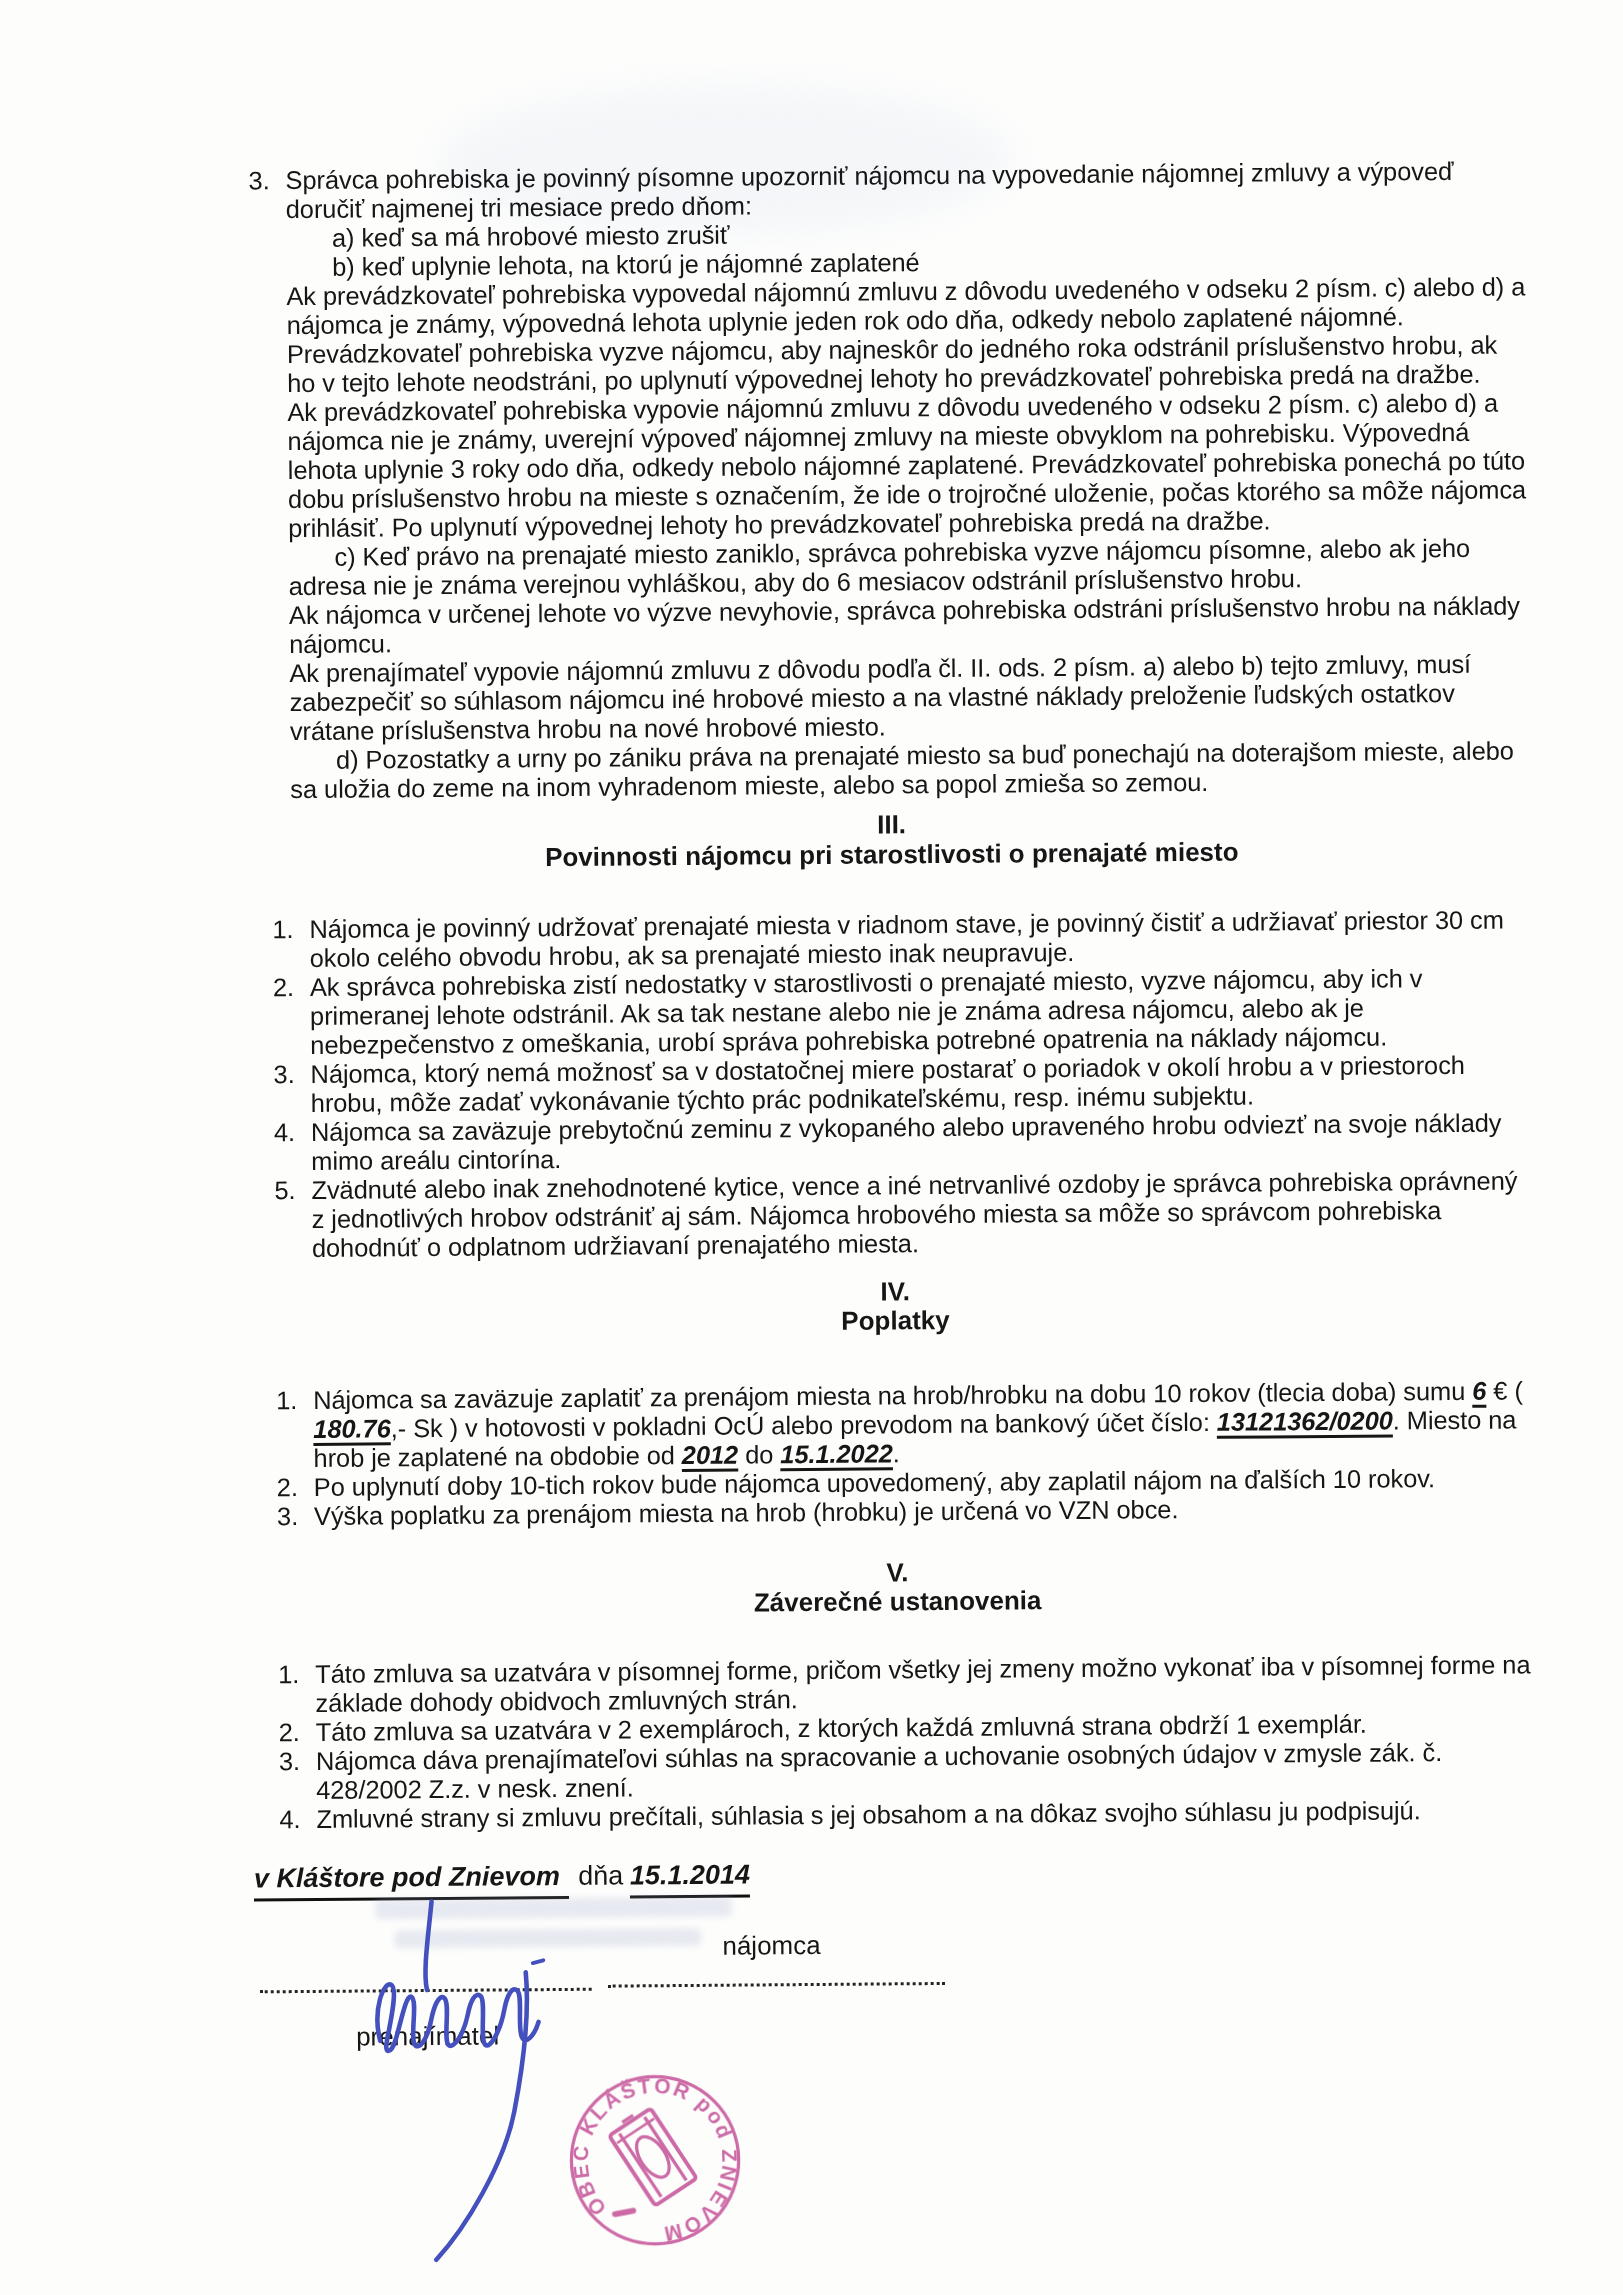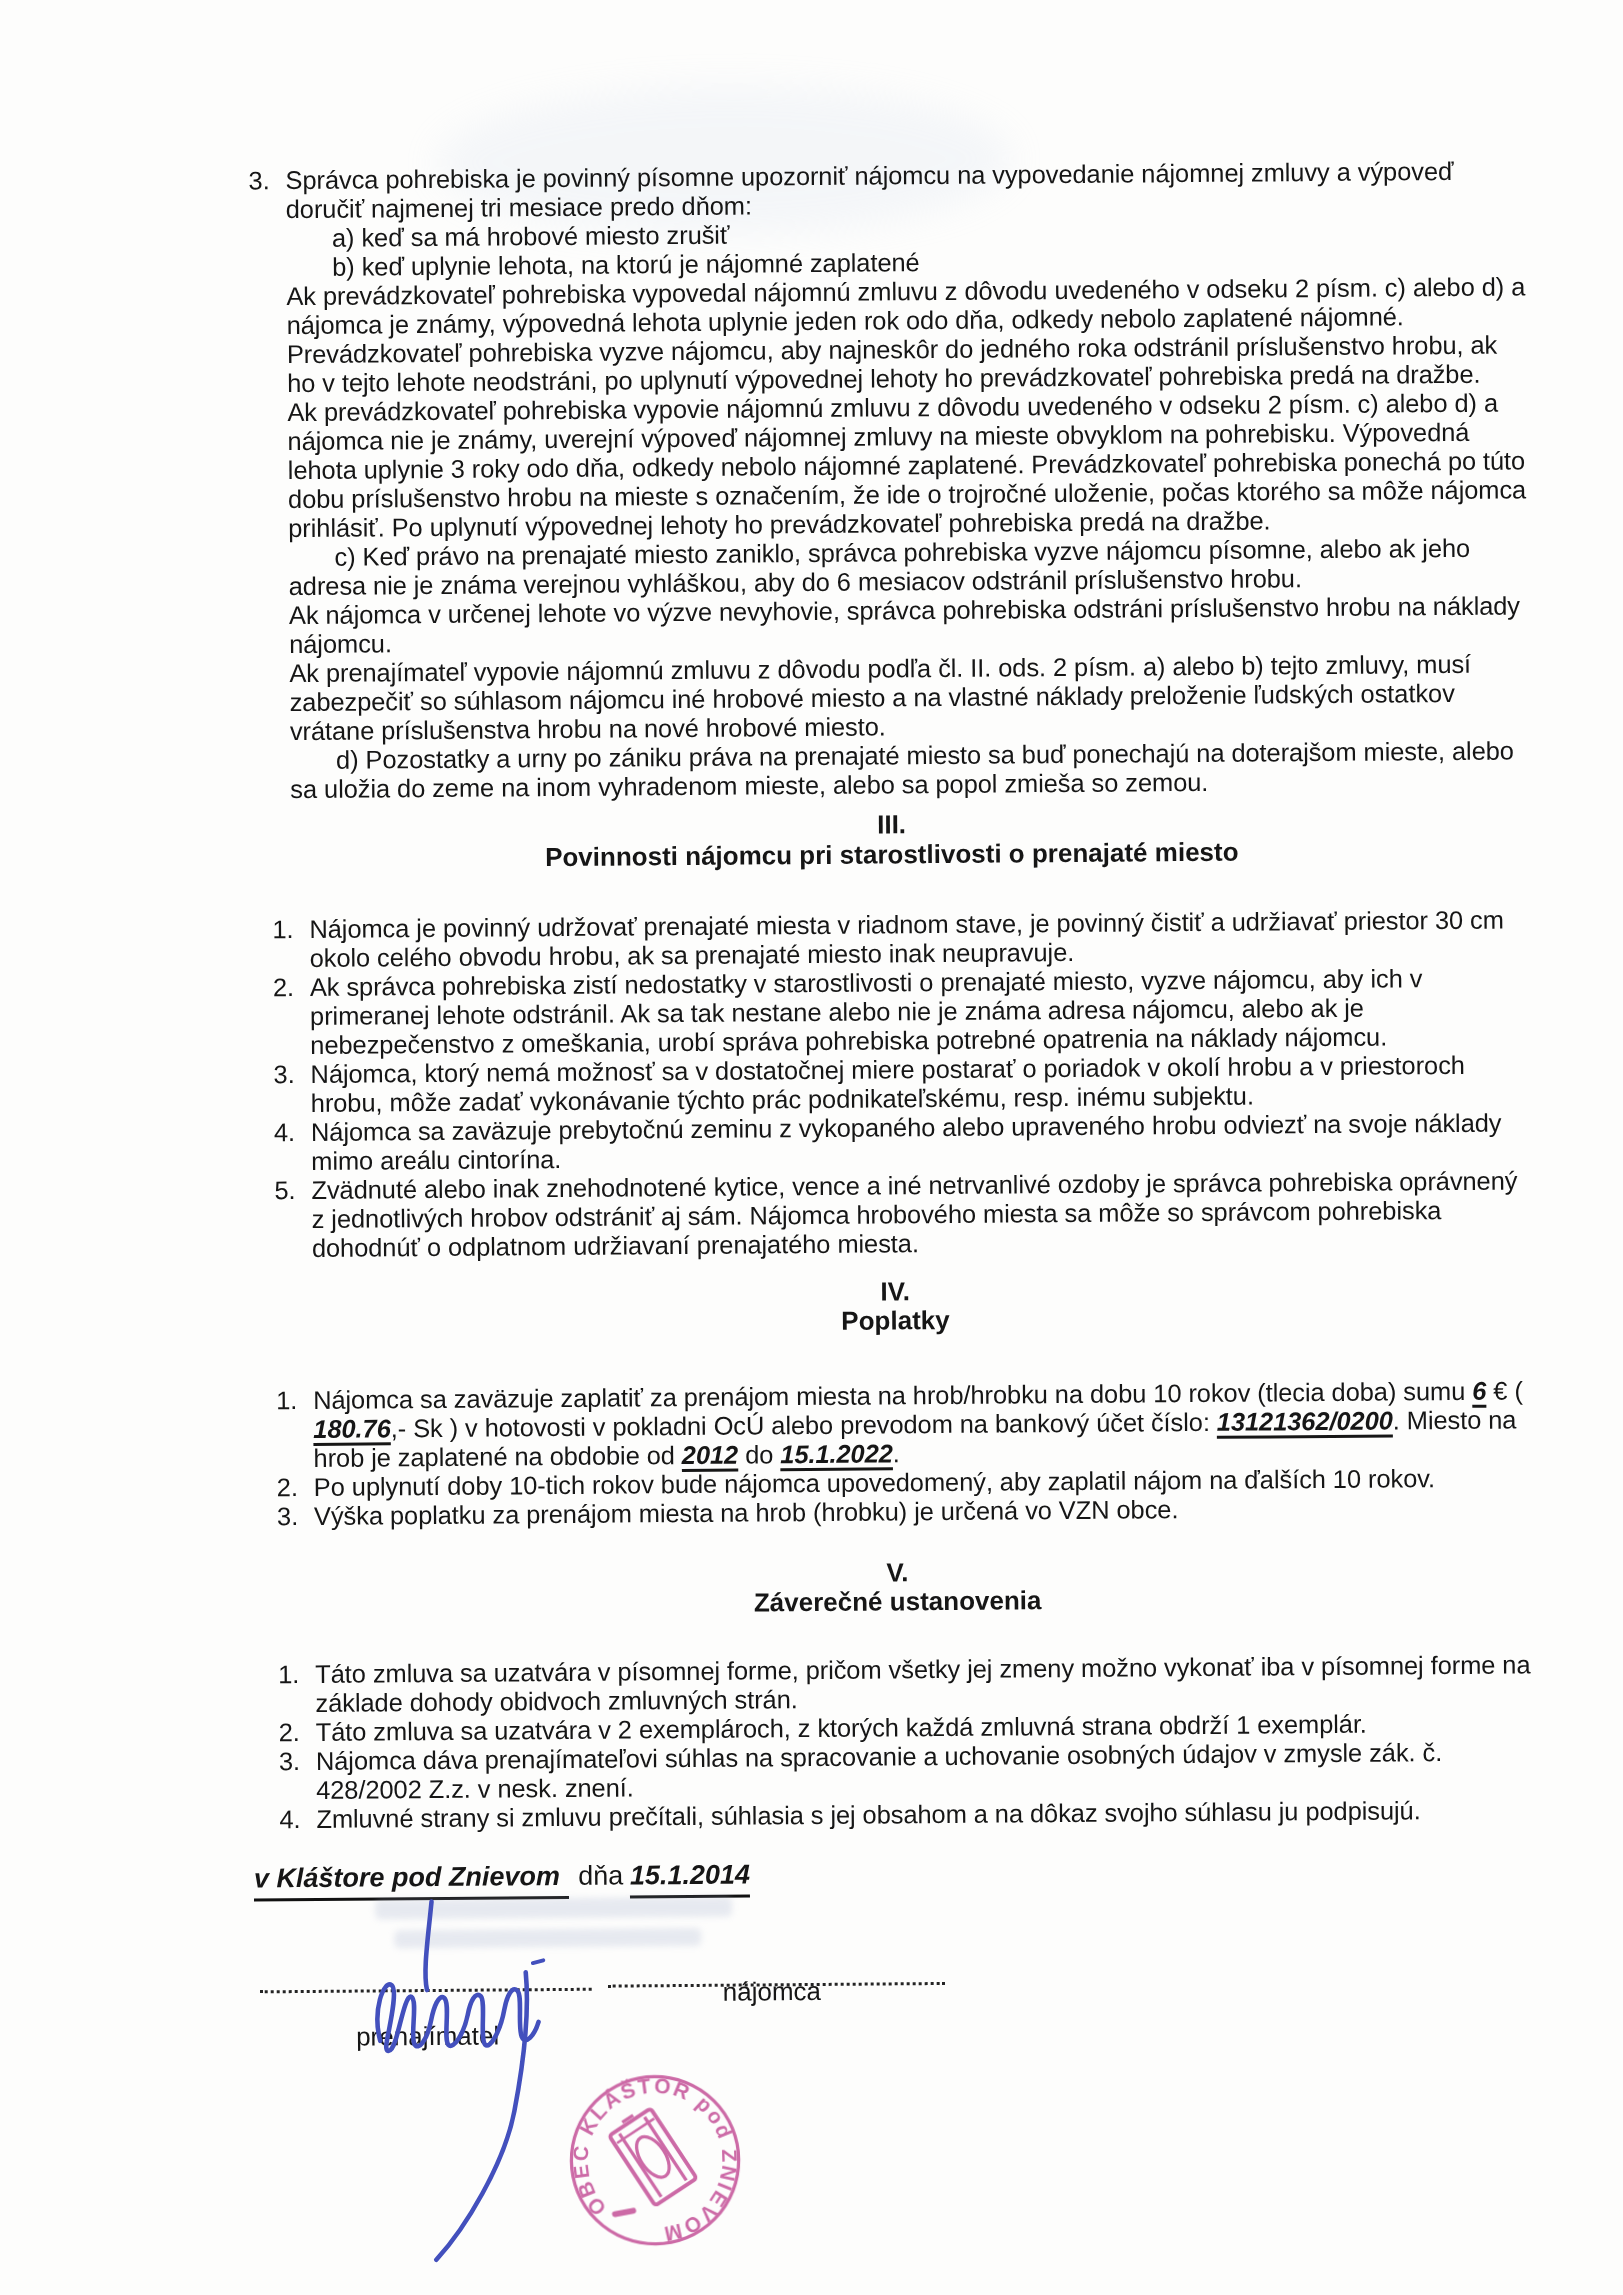--- a/index.html
+++ b/index.html
@@ -128,21 +128,21 @@
     <span class="dl-place">v Kláštore pod Znievom</span><span class="dl-word">dňa</span><span class="dl-date">15.1.2014</span>
   </div>
 
   <div class="abs ghost" style="left:370px;top:1896px;width:357px;height:19.6px;"></div>
   <div class="abs ghost" style="left:389px;top:1927px;width:307px;height:18.3px;"></div>
 
   <div class="abs dotline" style="left:254px;top:1986px;width:332px;"></div>
   <div class="abs dotline" style="left:602px;top:1983px;width:337px;"></div>
 
   <div class="abs sig-label" style="left:350px;top:2018px;">prenajímateľ</div>
-  <div class="abs sig-label" style="left:717px;top:1976px;">nájomca</div>
+  <div class="abs sig-label" style="left:717px;top:1930px;">nájomca</div>
 
   <svg class="abs" style="left:327px;top:1877px;" width="275" height="406" viewBox="0 0 420 620">
     <g fill="none" stroke-linecap="round" stroke-linejoin="round">
       <path class="ink" stroke-width="7" d="M152 33 C 146 90, 138 140, 144 168"></path>
       <path class="ink" stroke-width="7" d="M72 245 C 60 198, 78 152, 90 160 C 100 168, 86 224, 82 246 C 78 264, 88 268, 96 242 C 104 216, 112 174, 120 178 C 130 184, 118 236, 124 250 C 130 262, 144 244, 150 214 C 154 194, 162 174, 170 180 C 180 188, 168 242, 176 252 C 184 260, 200 234, 206 206 C 210 186, 218 170, 226 178 C 234 186, 224 242, 232 252 C 240 260, 256 230, 262 198 C 266 178, 274 162, 282 170 C 290 178, 282 224, 288 240 C 294 254, 308 238, 314 218"></path>
       <path class="ink" stroke-width="7" d="M295 142 C 300 200, 292 274, 276 354 C 260 434, 200 532, 155 580"></path>
       <path class="ink" stroke-width="6" d="M306 128 L 322 124"></path>
     </g>
   </svg>
 

